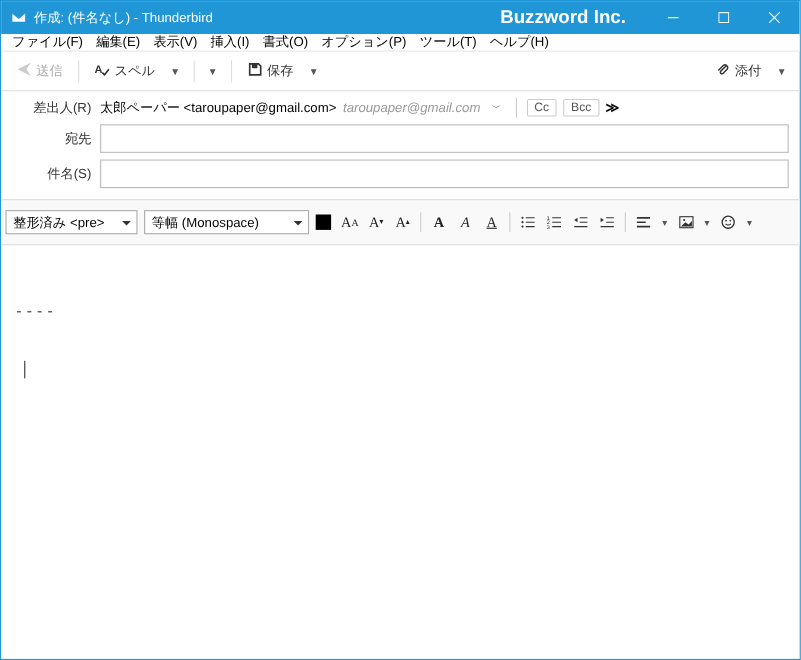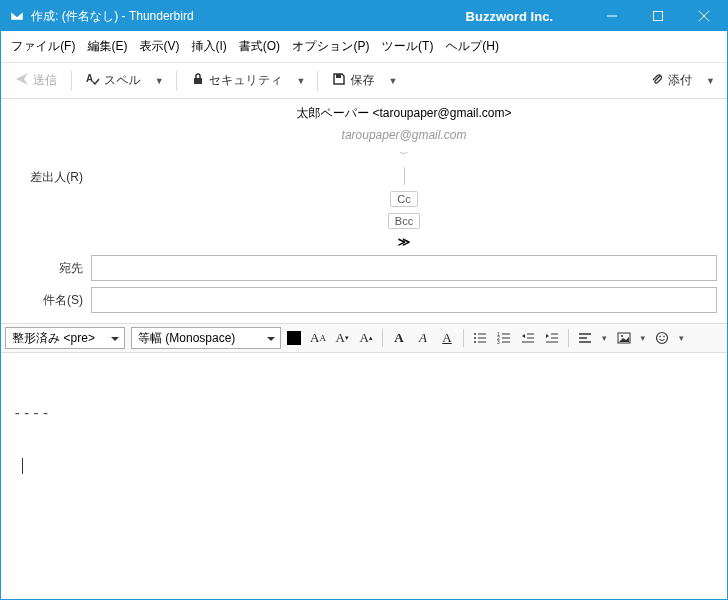--- a/index.html
+++ b/index.html
@@ -1,40 +1,40 @@
 <!DOCTYPE html>
 <html><head>
 <meta charset="utf-8">
 <style>
 * { box-sizing: border-box; margin: 0; padding: 0; }
 body { font-family: "Meiryo", "Yu Gothic", sans-serif; font-size: 12px; background: #fff; width: 728px; height: 600px; border: 1px solid #2196d6; overflow: hidden; }
 .titlebar { background: #2196d6; color: #fff; height: 30px; display: flex; align-items: center; padding: 0 0 0 8px; }
 .titlebar .appicon { width: 16px; height: 16px; margin-right: 6px; display: flex; align-items: center; justify-content: center; }
 .titlebar .title { font-size: 12px; flex: 0 0 auto; }
 .titlebar .spacer { flex: 1; }
-.titlebar .company { font-weight: bold; font-size: 13px; margin-right: 36px; }
+.titlebar .company { font-weight: bold; font-size: 17px; margin-right: 20px; }
 .winbtns { display: flex; height: 30px; }
 .winbtn { width: 46px; height: 30px; display: flex; align-items: center; justify-content: center; color: #fff; }
 .winbtn svg { stroke: #fff; }
-.menubar { height: 32px; display: flex; align-items: center; padding: 0 4px; border-bottom: 1px solid #e5e5e5; background: #fff; }
+.menubar { height: 16px; display: flex; align-items: center; padding: 0 4px; border-bottom: 1px solid #e5e5e5; background: #fff; }
 .menuitem { padding: 2px 6px; font-size: 12px; }
 .toolbar1 { height: 36px; display: flex; align-items: center; padding: 0 8px; border-bottom: 1px solid #ddd; gap: 4px; }
 .tbtn { display: flex; gap: 4px; padding: 4px 6px; font-size: 12px; color: #333; }
 .tbtn.disabled { color: #aaa; }
 .tbtn .ico { width: 14px; height: 14px; display: flex; align-items: center; justify-content: center; }
 .sep { width: 1px; height: 20px; background: #ddd; margin: 0 4px; }
 .drop { font-size: 9px; color: #555; padding: 0 4px; }
 .headers { padding: 6px 10px 4px 10px; }
 .hrow { display: flex; align-items: center; margin-bottom: 6px; }
 .hlabel { width: 80px; text-align: right; padding-right: 8px; font-size: 12px; color: #333; }
-.fromline { display: flex; align-items: center; gap: 6px; font-size: 12px; flex-direction: column; }
+.fromline { display: flex; align-items: center; gap: 6px; font-size: 12px; }
 .fromline .ph { color: #999; font-style: italic; }
 .pill { border: 1px solid #ccc; border-radius: 2px; padding: 1px 6px; font-size: 11px; color: #555; }
 .hinput { flex: 1; border: 1px solid #bbb; height: 26px; padding: 2px 6px; font-size: 12px; background: #fff; }
-.fmtbar { height: 30px; border-top: 1px solid #ddd; border-bottom: 1px solid #ddd; display: flex; align-items: center; padding: 0 4px; gap: 2px; background: #f9f9f9; }
+.fmtbar { height: 42px; border-top: 1px solid #ddd; border-bottom: 1px solid #ddd; display: flex; align-items: center; padding: 0 4px; gap: 2px; background: #f9f9f9; }
 .combo { border: 1px solid #aaa; height: 22px; padding: 0 18px 0 6px; font-size: 12px; background: #fff; position: relative; display: flex; align-items: center; }
 .combo::after { content: ""; position: absolute; right: 5px; top: 9px; border-left: 4px solid transparent; border-right: 4px solid transparent; border-top: 4px solid #333; }
 .fbtn { width: 22px; height: 22px; display: flex; align-items: center; justify-content: center; font-size: 13px; color: #222; }
 .colorbox { width: 14px; height: 14px; background: #000; }
 .body { padding: 20px 12px; font-family: "MS Gothic", monospace; font-size: 14px; color: #444; line-height: 1.9; letter-spacing: 1px; }
 .cursor { border-right: 1px solid #333; }
 .vsep { width:1px; height:18px; background:#ccc; margin:0 3px; }
 </style>
 </head>
 <body>
@@ -93,29 +93,20 @@
     <span class="ico">
         <svg width="14" height="14" viewBox="0 0 14 14">
           <text x="0" y="10" font-size="10" font-weight="bold" fill="#333">A</text>
           <path d="M7 10 L9 12 L13 7" stroke="#333" fill="none" stroke-width="1.5"></path>
         </svg>
       </span>
     <span>スペル</span>
   </div>
   <span class="drop">▼</span>
   <div class="sep"></div>
-  <div class="tbtn">
-    <span class="ico">
-        <svg width="14" height="14" viewBox="0 0 14 14">
-          <rect x="3" y="6" width="8" height="6" fill="#333"></rect>
-          <path d="M5 6 V4 a2 2 0 0 1 4 0 V6" stroke="#333" fill="none" stroke-width="1.5"></path>
-        </svg>
-      </span>
-    <span>セキュリティ</span>
-  </div>
   <span class="drop">▼</span>
   <div class="sep"></div>
   <div class="tbtn">
     <span class="ico">
         <svg width="14" height="14" viewBox="0 0 14 14">
           <path d="M2 2 H10 L12 4 V12 H2 Z" fill="none" stroke="#333" stroke-width="1.5"></path>
           <rect x="4" y="2" width="5" height="4" fill="#333"></rect>
         </svg>
       </span>
     <span>保存</span>

